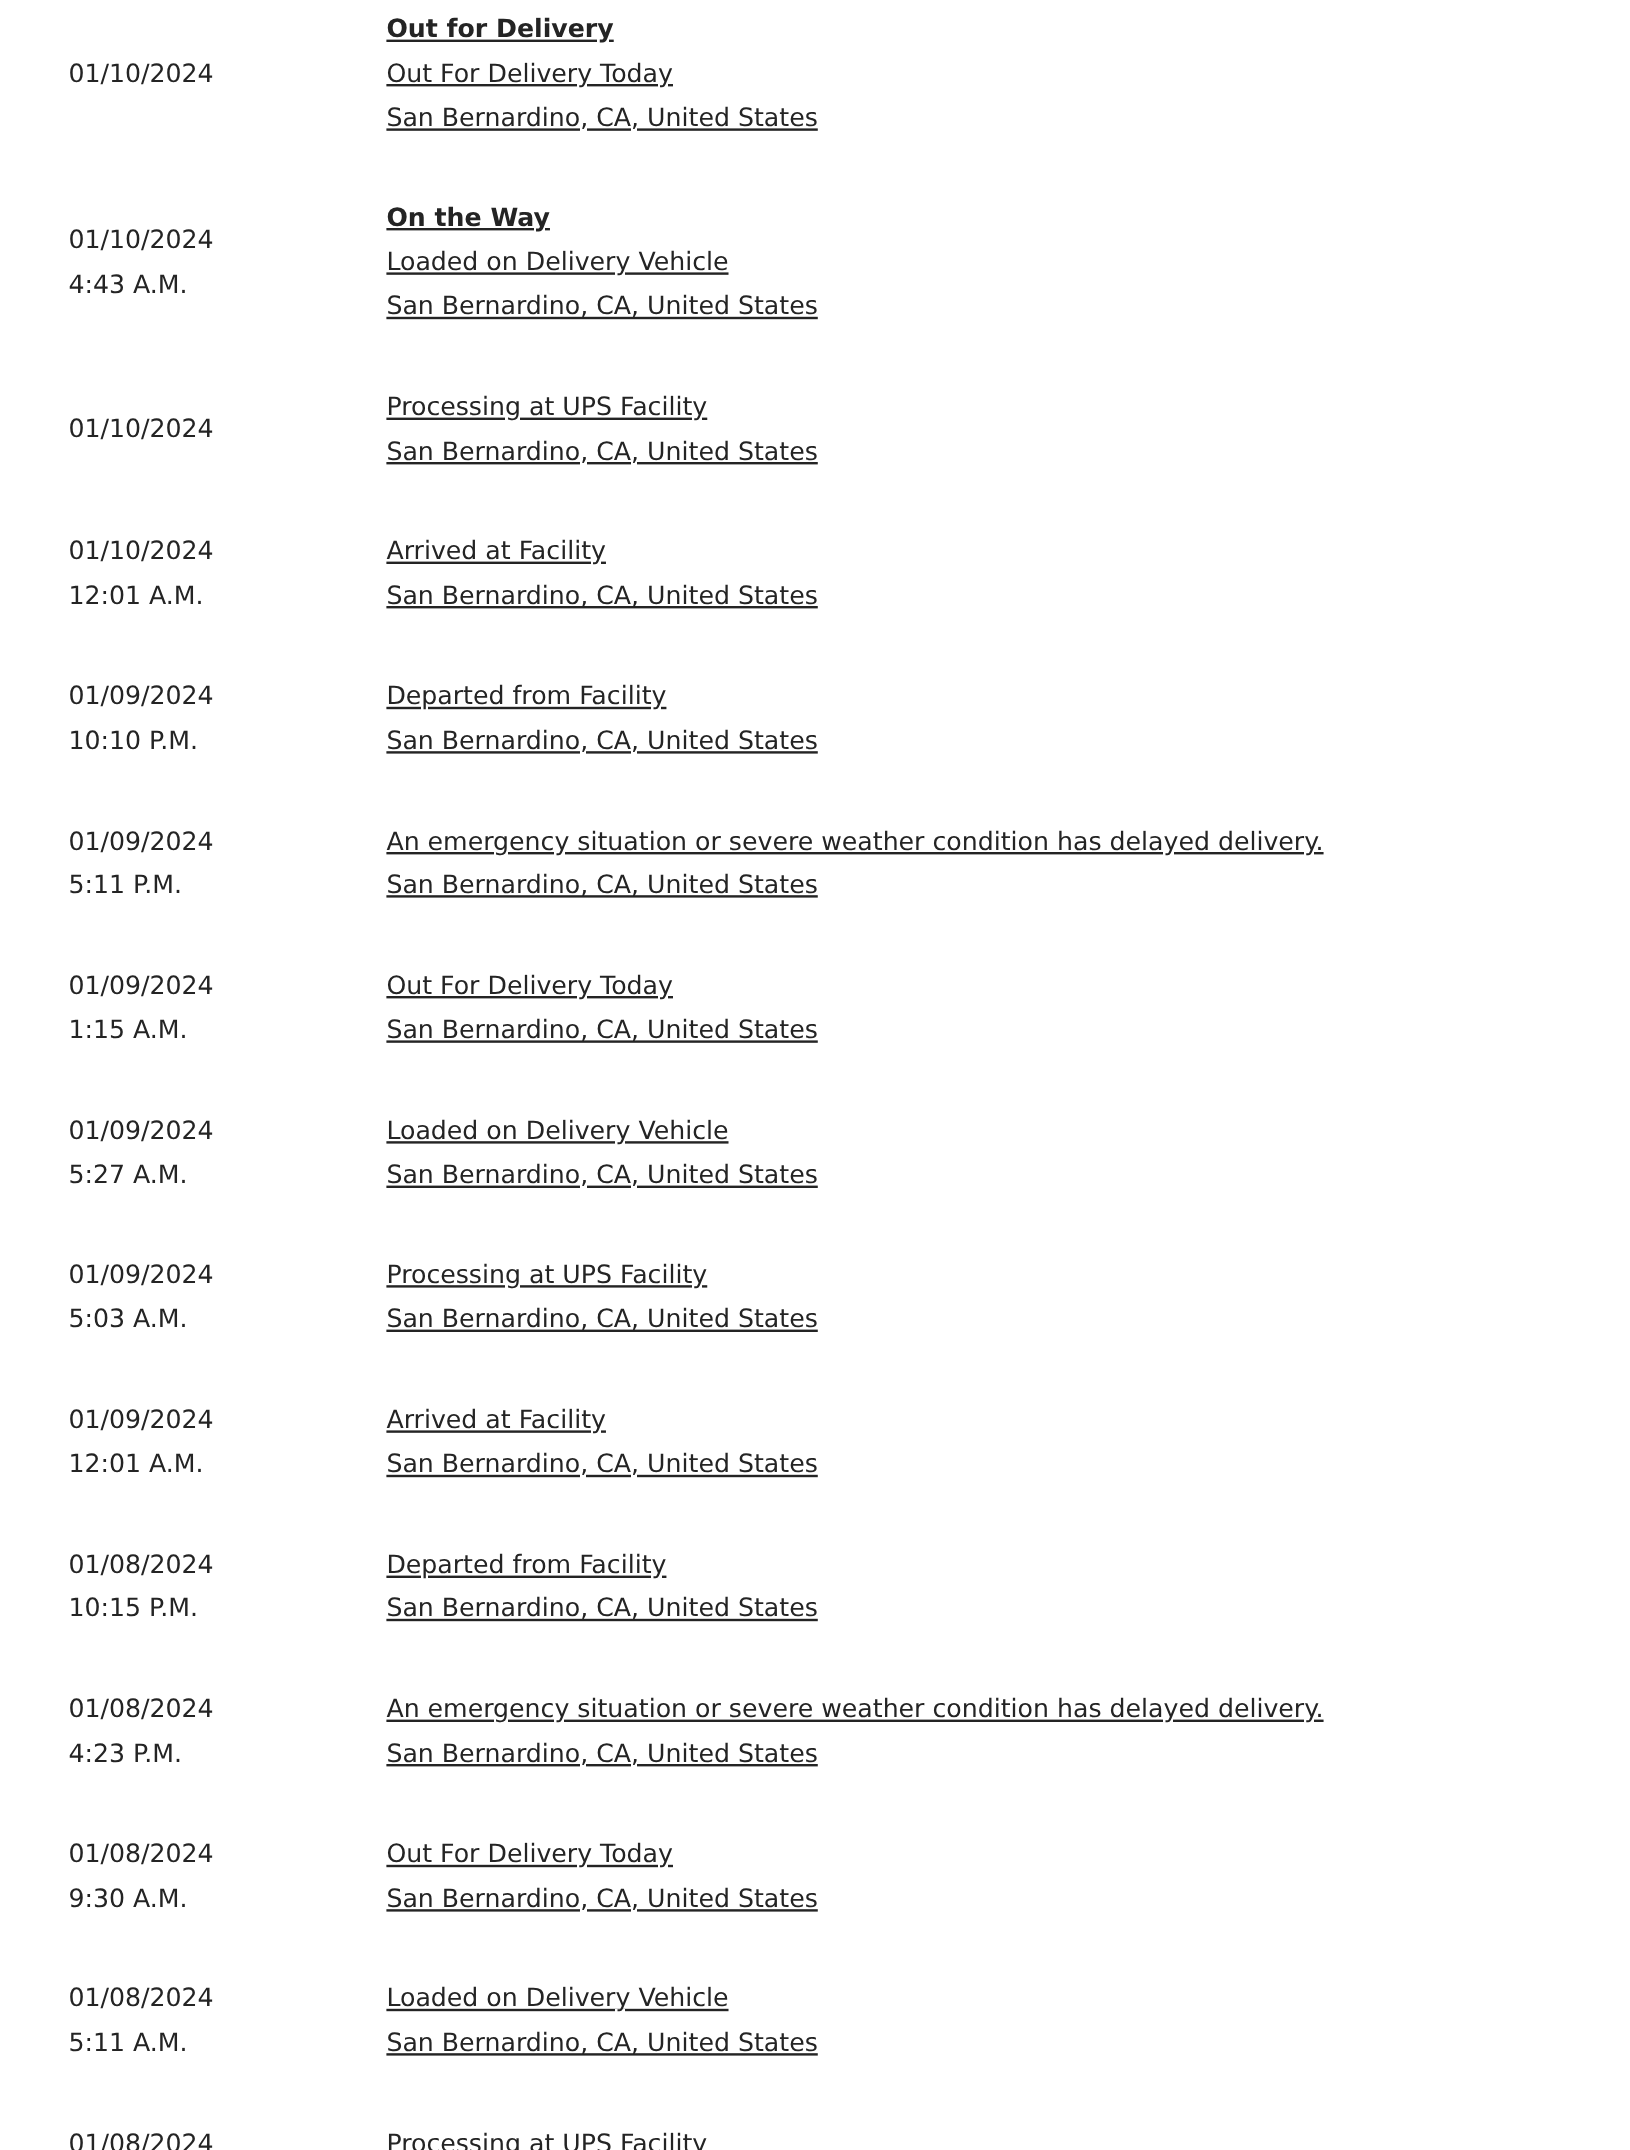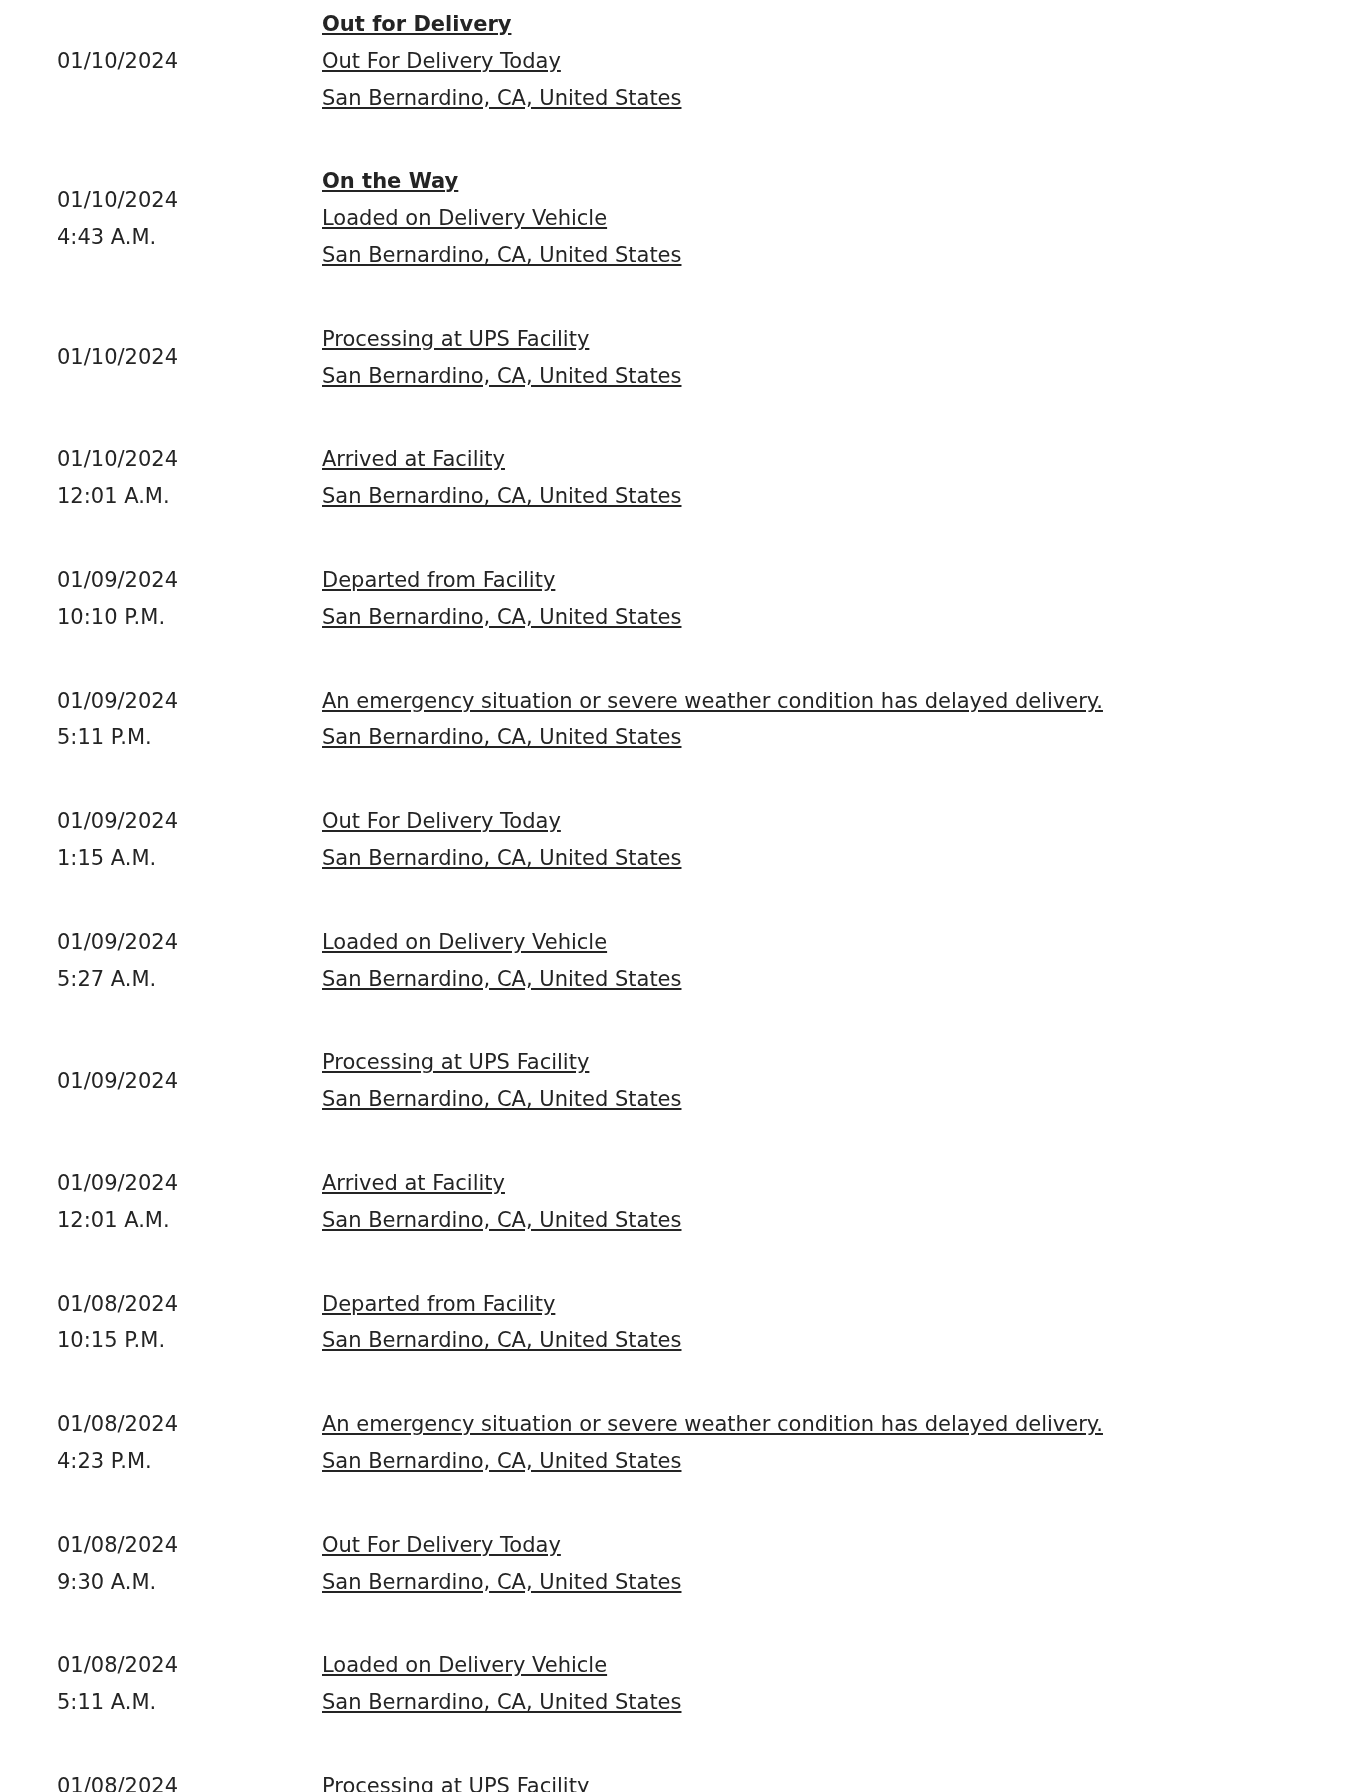--- a/index.html
+++ b/index.html
@@ -127,20 +127,21 @@
     </div>
     <div class="event-details">
       <div class="line">Loaded on Delivery Vehicle</div>
       <div class="line">San Bernardino, CA, United States</div>
     </div>
   </div>
 
   <div class="event">
     <div class="event-datetime">
       <div class="line">01/09/2024</div>
+      <div class="line">5:03 A.M.</div>
     </div>
     <div class="event-details">
       <div class="line">Processing at UPS Facility</div>
       <div class="line">San Bernardino, CA, United States</div>
     </div>
   </div>
 
   <div class="event">
     <div class="event-datetime">
       <div class="line">01/09/2024</div>

